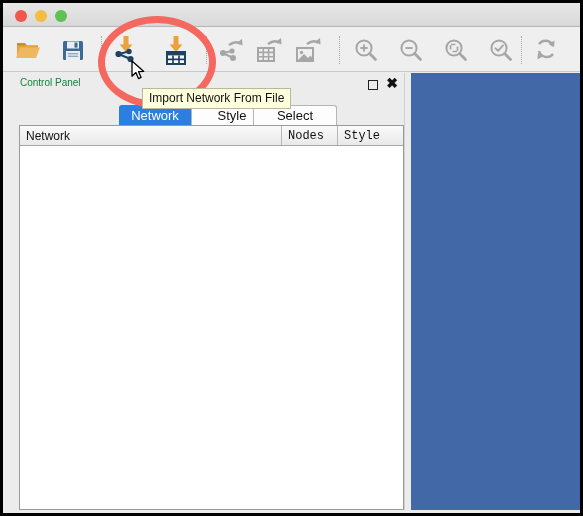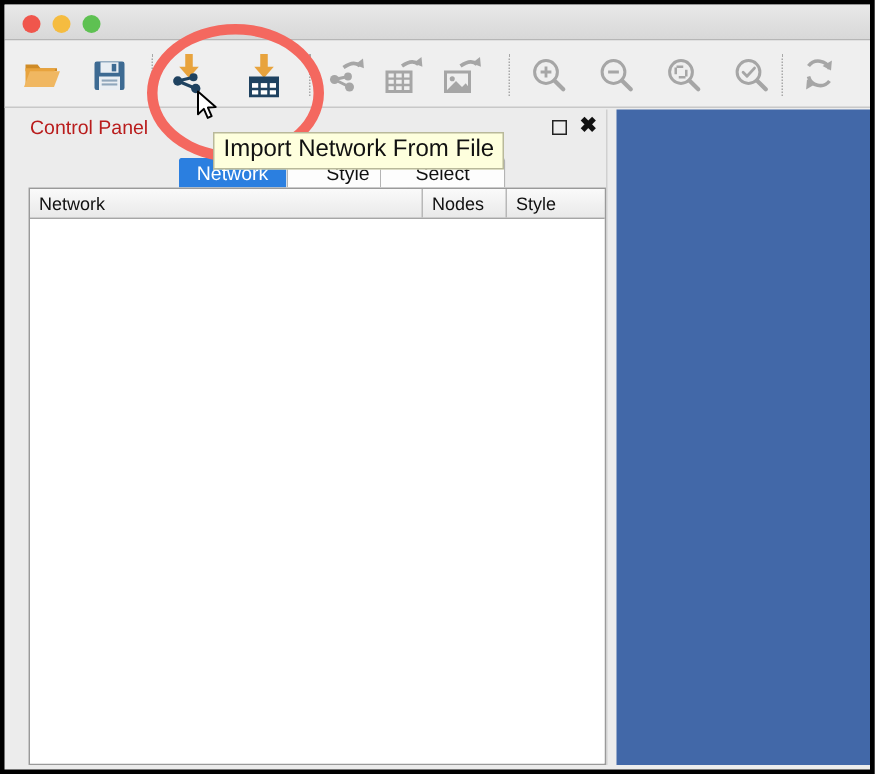--- a/index.html
+++ b/index.html
@@ -72,22 +72,22 @@
 
   
   #cp-header {
     position: absolute;
     left: 3px; top: 70px;
     width: 400px; height: 26px;
   }
   #cp-title {
     position: absolute;
     left: 14px; top: 4px;
-    font-size: 13px;
-    color: #b91c1c;
+    font-size: 10px;
+    color: #15803d;
     white-space: nowrap;
   }
   #cp-float {
     position: absolute;
     right: 28px; top: 7px;
     width: 10px; height: 10px;
     border: 1.6px solid #222;
     box-sizing: border-box;
   }
   #cp-close {
@@ -157,21 +157,21 @@
   .th {
     position: absolute;
     top: 0; height: 19px;
     font-size: 12px;
     color: #111;
     display: flex;
     align-items: center;
     padding-left: 6px;
     box-sizing: border-box;
   }
-  .th + .th { border-left: 1px solid #b8b8b8; }
+  .th + .th { border-left: 1px solid #b8b8b8; font-family: Liberation Mono, monospace; }
   #th-network { left: 0;   width: 261px; }
   #th-nodes   { left: 261px; width: 56px; }
   #th-edges   { left: 317px; width: 50px; }
   #table-body {
     position: absolute;
     left: 0; top: 20px;
     width: 383px; height: 363px;
     background: #ffffff;
   }
 
@@ -192,21 +192,21 @@
     background: #4268a8;
   }
 
   
   #tooltip {
     position: absolute;
     left: 139px; top: 85px;
     padding: 2px 6px 3px 6px;
     background: #feffdd;
     border: 1px solid #b9b99a;
-    font-size: 16px;
+    font-size: 12px;
     color: #111;
     white-space: nowrap;
     z-index: 40;
   }
 
   
   #annot-circle {
     position: absolute;
     left: 95px; top: 13px;
     width: 118px; height: 92px;

